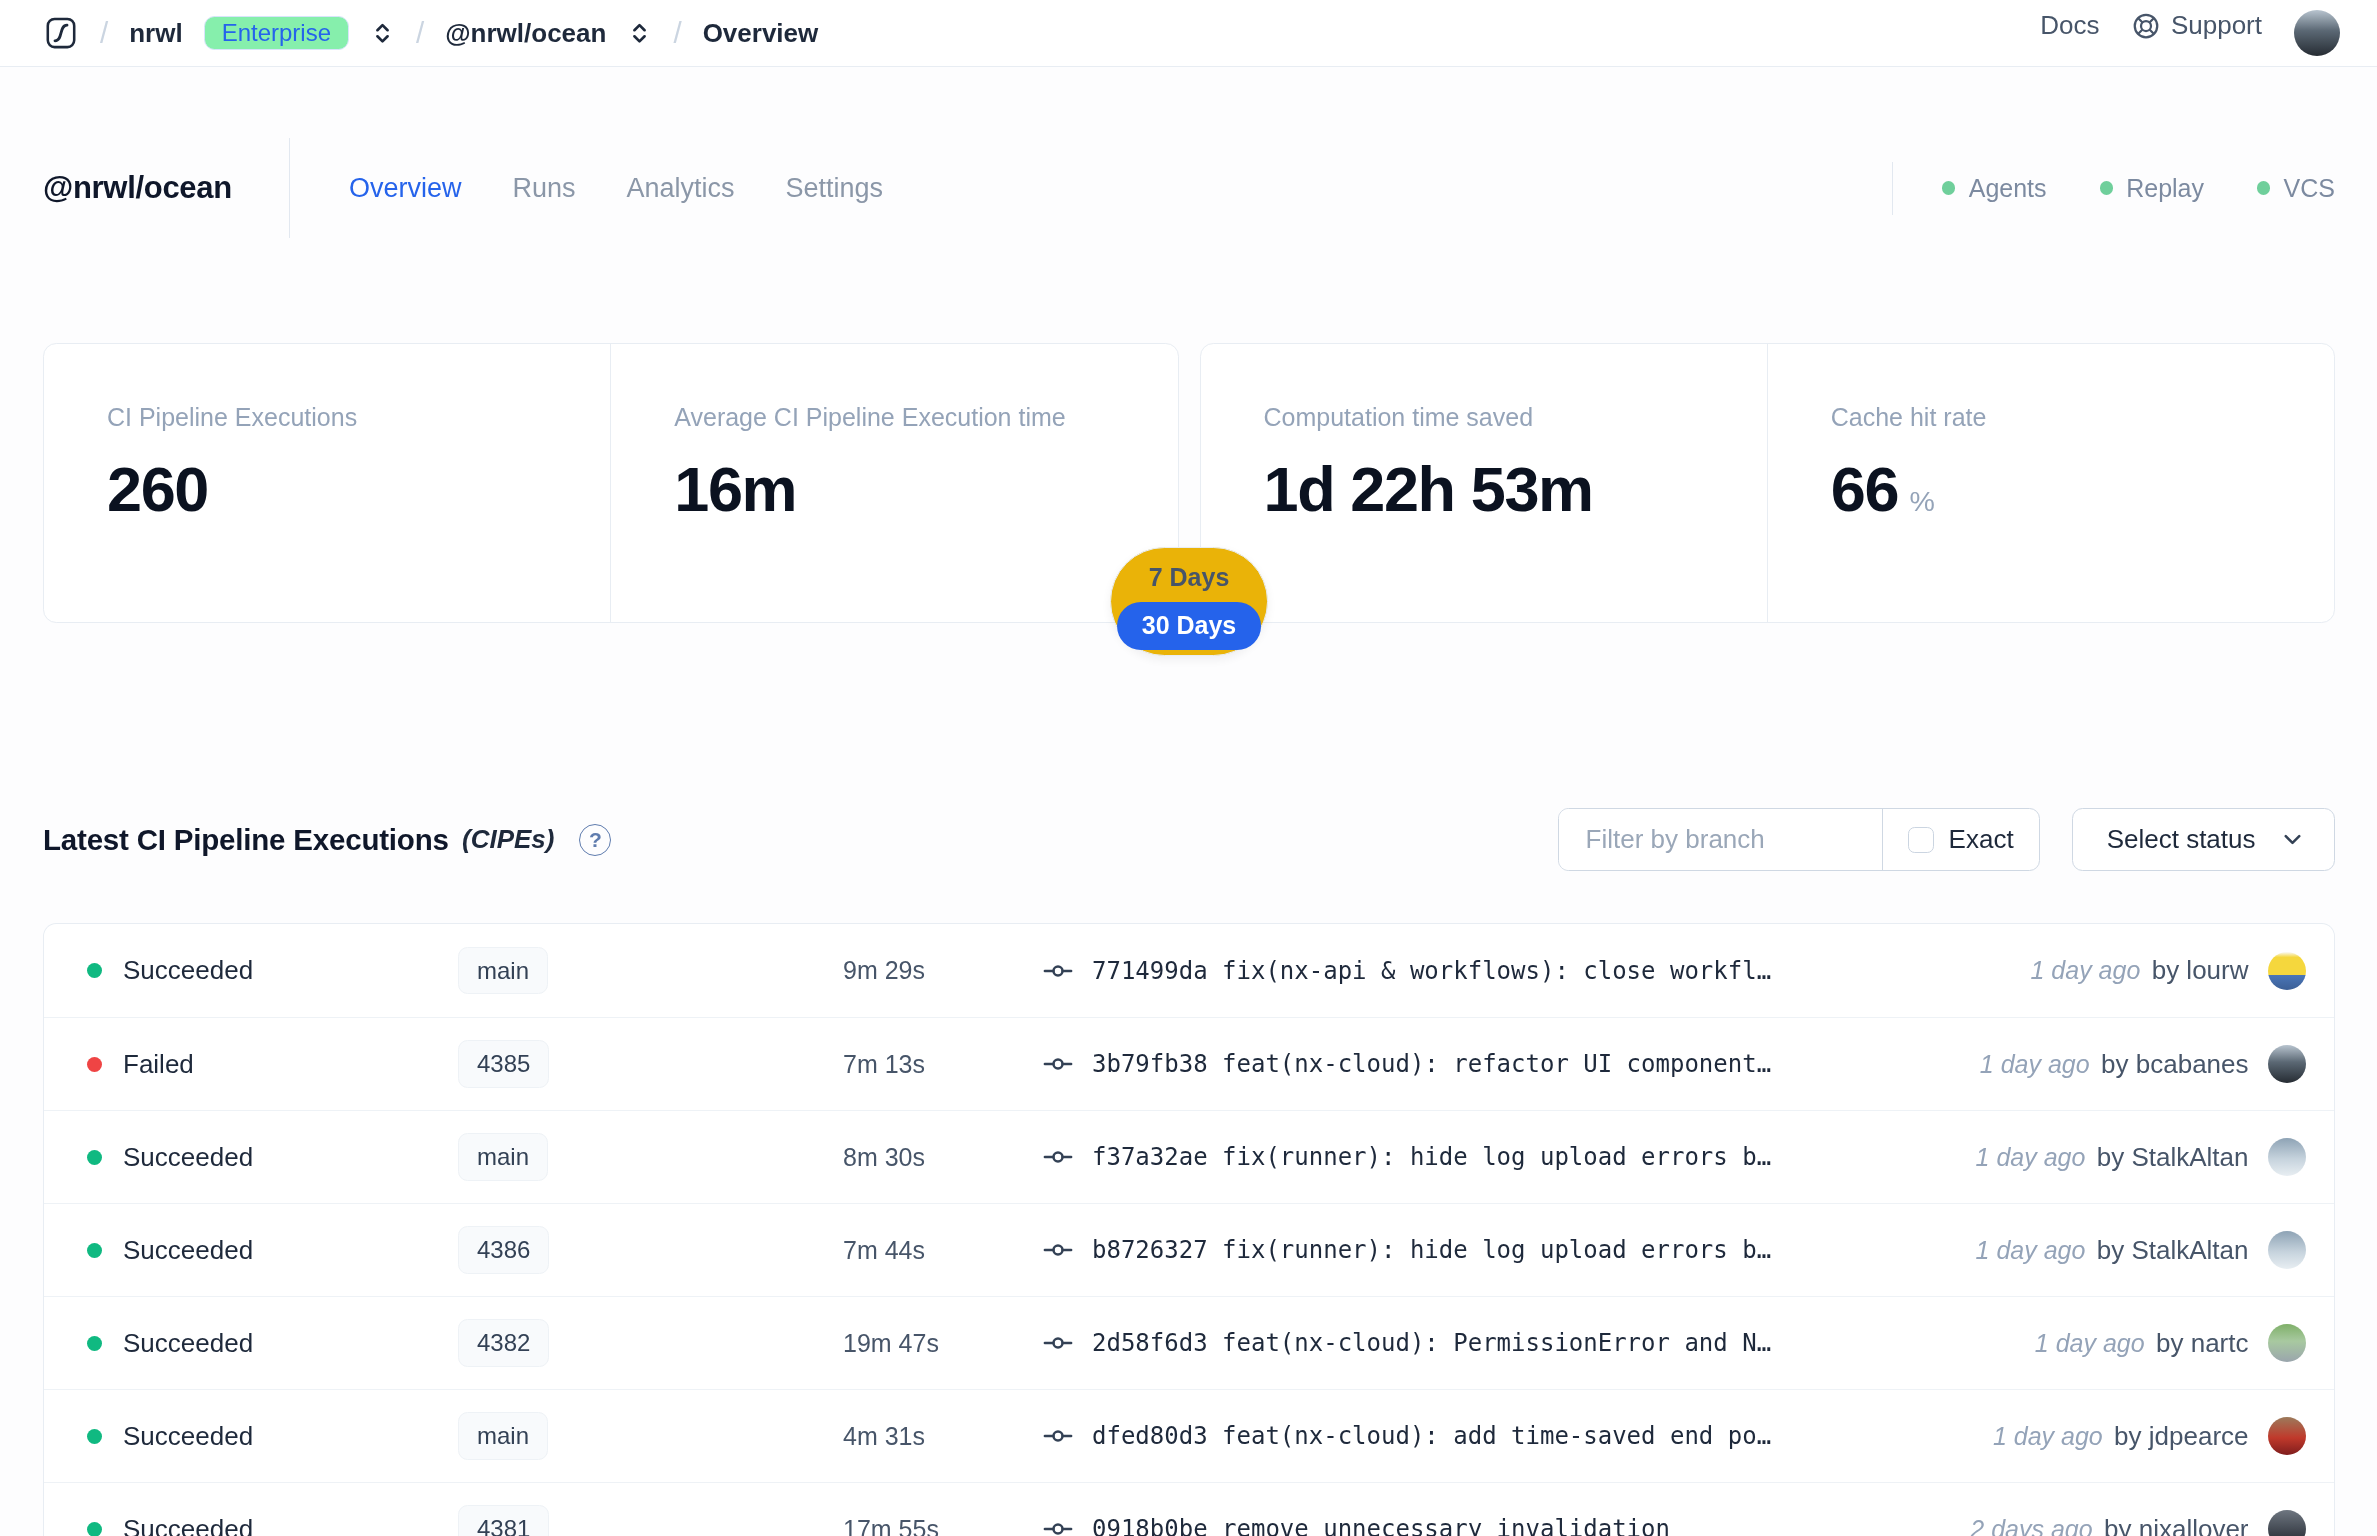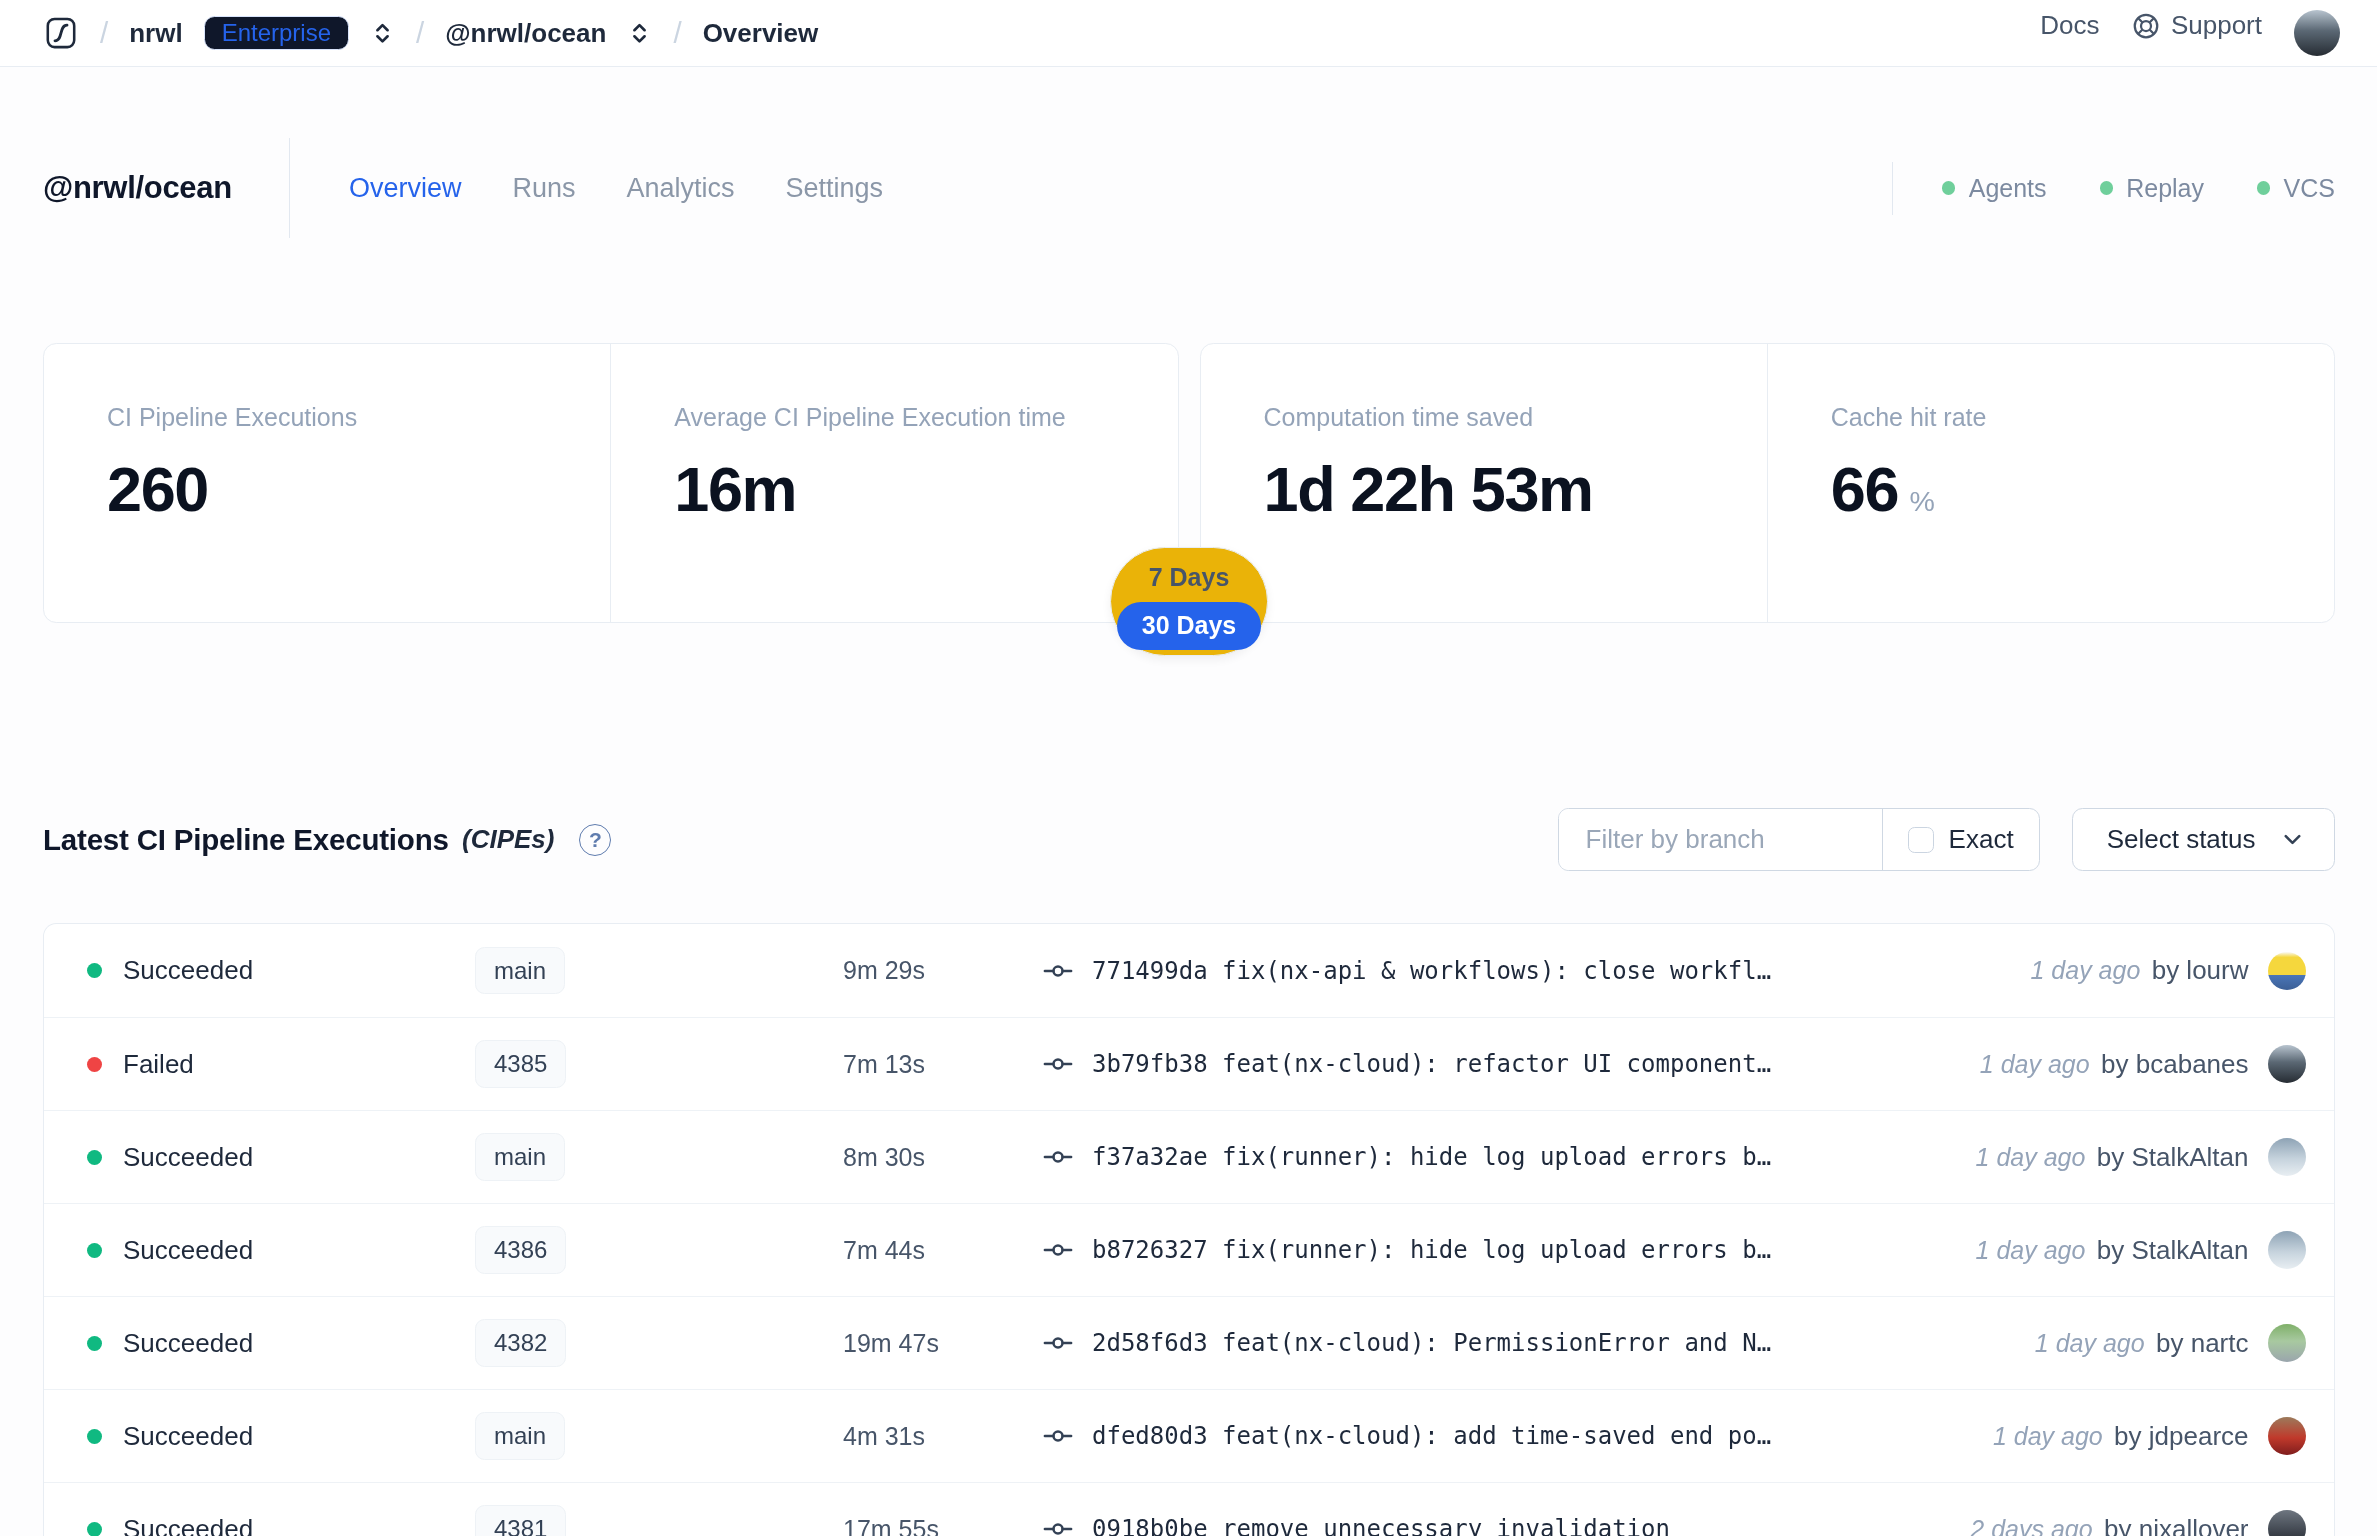--- a/index.html
+++ b/index.html
@@ -13,21 +13,21 @@
   
   .topnav {
     height:67px; background:#ffffff; border-bottom:1px solid #e8edf3;
     display:flex; align-items:center; padding:0 38px 0 43px;
   }
   .crumbs { display:flex; align-items:center; gap:21px; }
   .logo { width:36px; height:36px; display:flex; align-items:center; justify-content:center; cursor:pointer; }
   .slash { color:#cbd5e1; font-size:29.5px; font-weight:300; }
   .crumb-name { font-size:26px; font-weight:600; color:#1e293b; cursor:pointer; }
   .badge {
-    background:#0f172a; color:#2563eb; border:1px solid #d9e4fb;
+    background:#86efac; color:#2563eb; border:1px solid #d9e4fb;
     font-size:24px; font-weight:500; padding:2px 17px; border-radius:10.5px; cursor:pointer;
   }
   .updown { width:25px; height:28.5px; cursor:pointer; }
   .nav-right { margin-left:auto; display:flex; align-items:flex-start; gap:32px; }
   .nav-link { font-size:26px; font-weight:500; color:#475569; cursor:pointer; display:flex; align-items:center; gap:9.5px; }
   .avatar { width:46px; height:46px; border-radius:50%; cursor:pointer; flex:none; }
   .avatar[data-avatar="user"], .avatar[data-avatar="bcabanes"] { background:linear-gradient(180deg,#b8c4cf 0%,#5b6874 45%,#262c33 100%); }
   .avatar[data-avatar="lourw"] { background:linear-gradient(180deg,#fafafa 0%,#f5d73d 14%,#f5d73d 60%,#4a76b8 60%,#3c5f96 100%); }
   .avatar[data-avatar="stalkaltan"] { background:linear-gradient(180deg,#8ea3b5 0%,#c6d3dd 55%,#e8eef2 100%); }
   .avatar[data-avatar="nartc"] { background:linear-gradient(180deg,#7fb069 0%,#a8c9a0 45%,#9aa5ad 100%); }
@@ -91,21 +91,21 @@
   .table-card { margin:52px 43px 0 43px; background:#fff; border:1px solid #e8edf3; border-radius:13.3px 13.3px 0 0; border-bottom:none; }
   .row {
     display:grid; grid-template-columns:36px 335px 385px 200px 1fr auto;
     align-items:center; height:93px; padding:0 28.5px 0 43px; cursor:pointer;
   }
   .row + .row { border-top:1px solid #eef2f6; }
   .dot { width:15px; height:15px; border-radius:50%; }
   .dot[data-status="succeeded"] { background:#10b981; }
   .dot[data-status="failed"] { background:#ef4444; }
   .row-status { font-size:26px; font-weight:500; color:#1e293b; }
-  .chip-cell { display:flex;margin-left:17px; }
+  .chip-cell { display:flex; }
   .chip { background:#f8fafc; border:1px solid #eef2f6; border-radius:9.5px; padding:8.6px 18px; font-size:24px; color:#334155; }
   .duration { font-size:25px; color:#475569; }
   .commit-cell { display:flex; align-items:center; gap:19px; overflow:hidden; }
   .commit-icon { flex:none; width:30px; height:30px; }
   .commit-text { font-family:"DejaVu Sans Mono", monospace; font-size:24px; color:#1e293b; white-space:nowrap; overflow:hidden; }
   .meta { display:flex; align-items:center; gap:11.4px; justify-content:flex-end; }
   .meta-time { font-size:25px; font-style:italic; color:#94a3b8; }
   .meta-author { font-size:26px; color:#475569; }
   .meta .avatar { width:38px; height:38px; margin-left:7.6px; }
 

